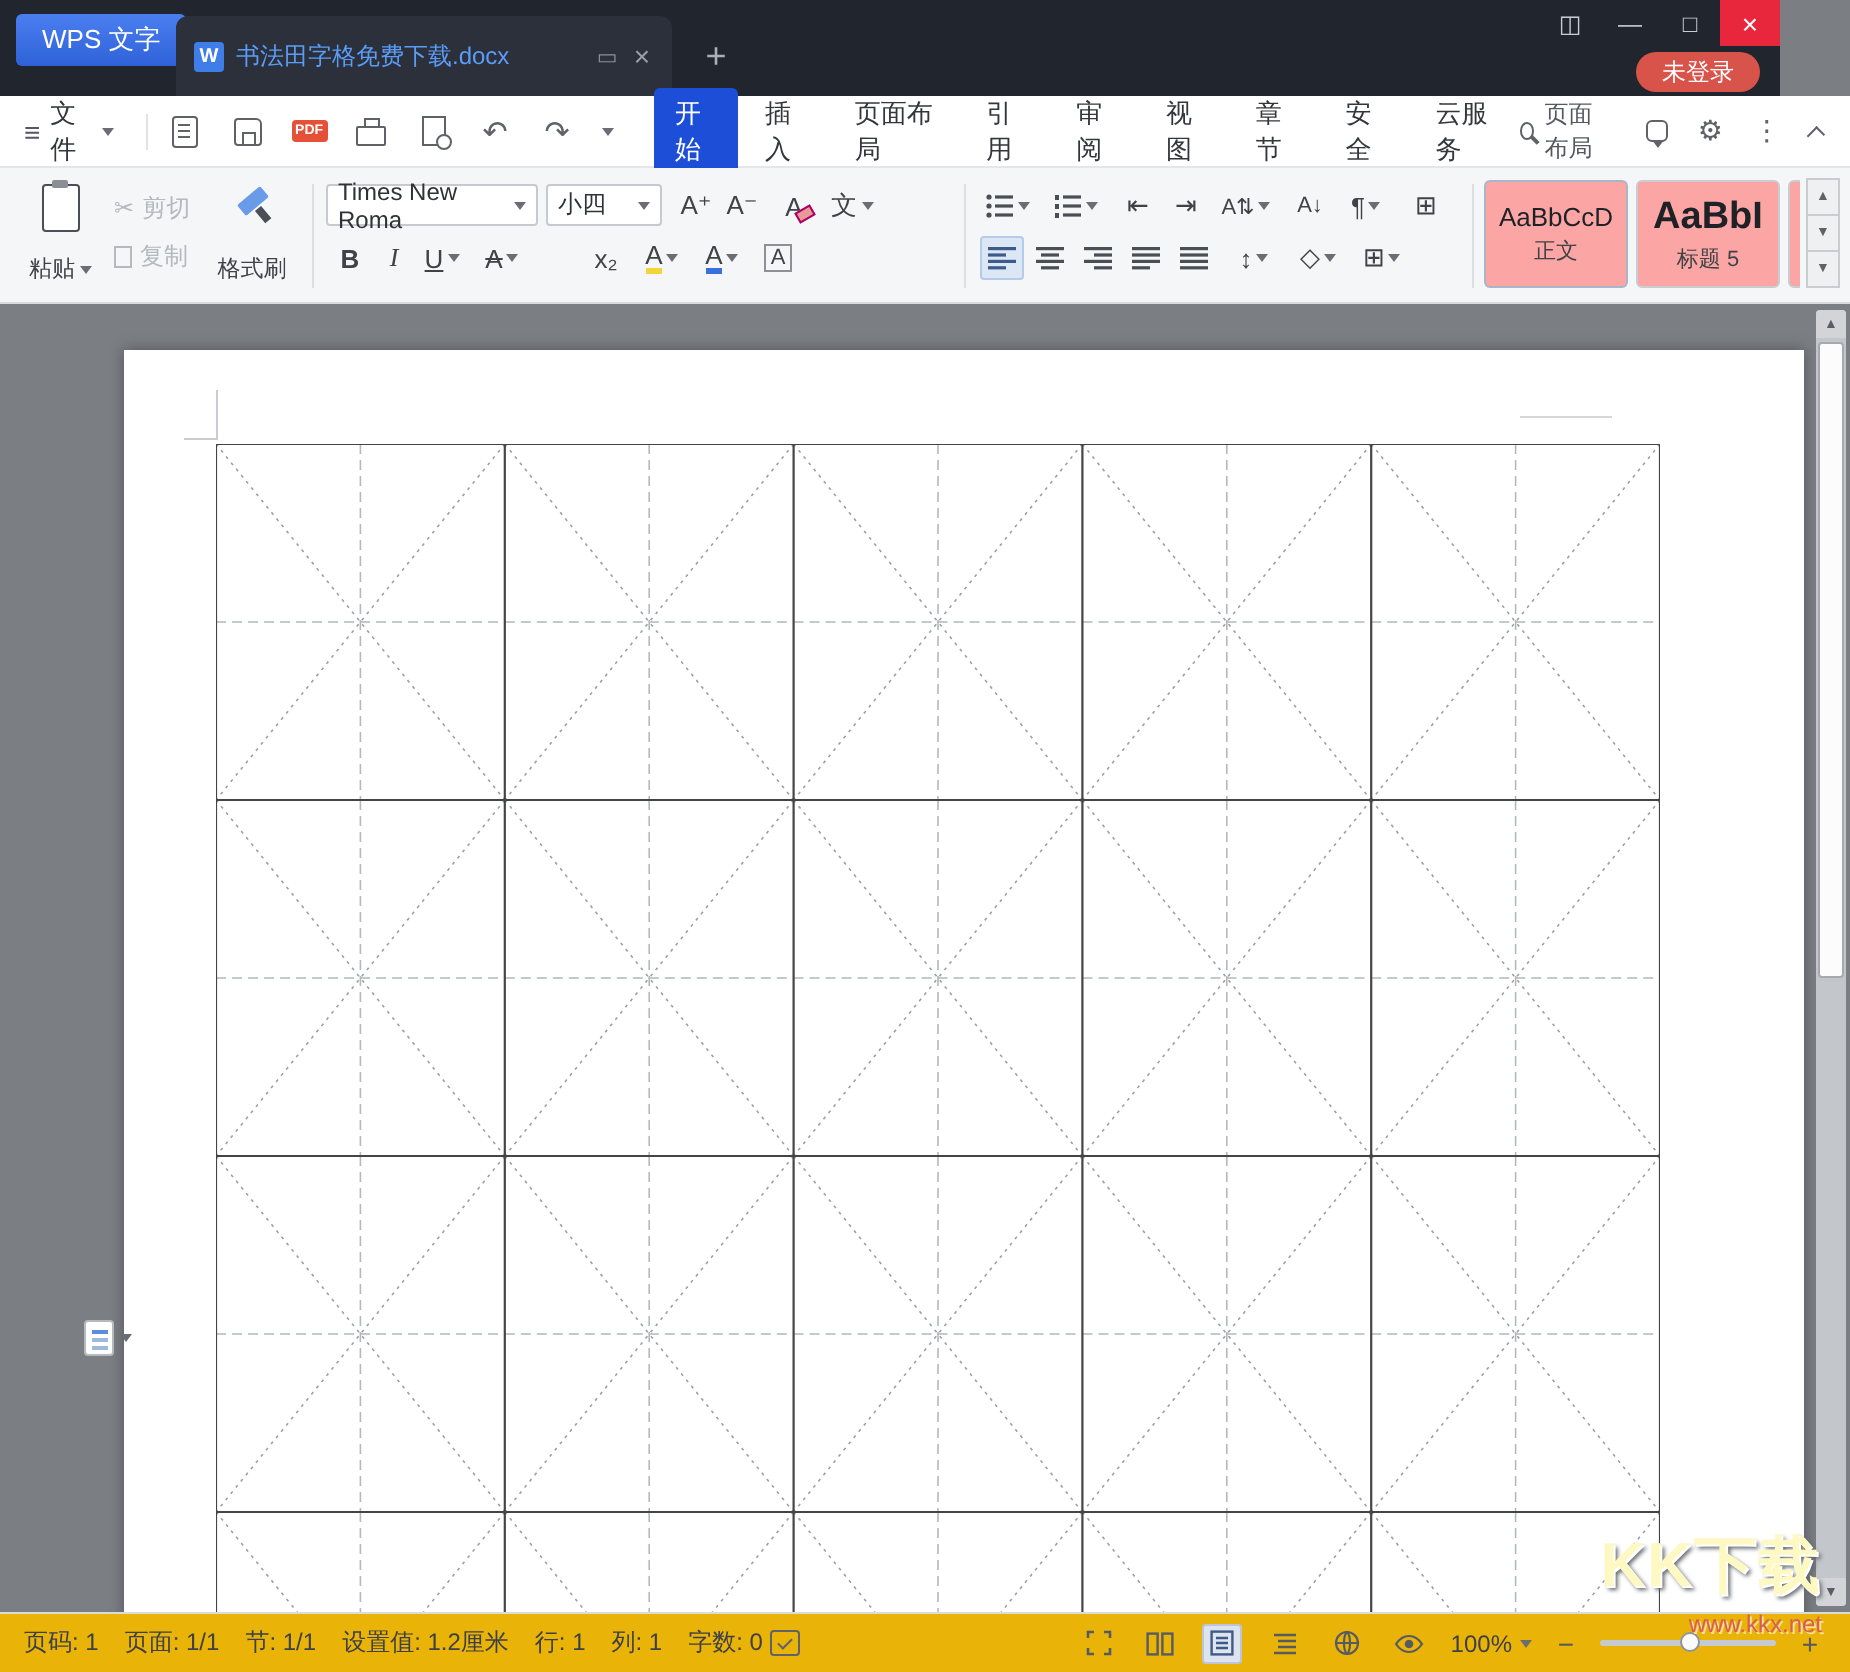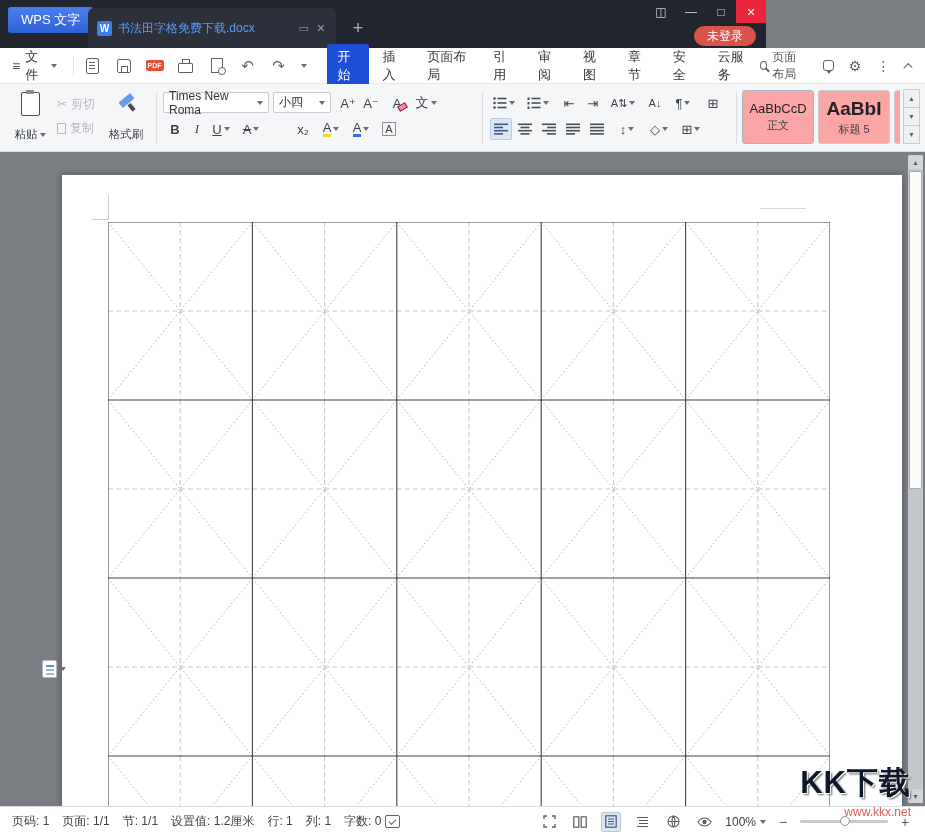--- a/index.html
+++ b/index.html
@@ -3,21 +3,21 @@
 <meta charset="utf-8">
 <style>
   * { margin:0; padding:0; box-sizing:border-box; }
   html,body { width:925px; height:836px; }
   body {
     position:relative; overflow:hidden;
     font-family:"Liberation Sans","DejaVu Sans",sans-serif;
     background:#7b7f84; font-size:13px; color:#333;
   }
   
-  #titlebar { position:absolute; left:0; top:0; width:766px; height:48px; background:#21252e; }
+  #titlebar { position:absolute; left:0; top:0; width:890px; height:48px; background:#21252e; }
   .wps-btn { position:absolute; left:8px; top:7px; height:26px; line-height:26px; padding:0 13px;
     background:linear-gradient(#4a7ef0,#2f62d8); border-radius:3px; color:#fff; font-size:13px; cursor:default; }
   .doc-tab { position:absolute; left:88px; top:8px; height:40px; width:248px; background:#2b303b;
     border-radius:6px 6px 0 0; display:flex; align-items:center; gap:6px; padding:0 9px; }
   .w-badge { width:15px; height:15px; background:#3f7de8; color:#fff; border-radius:2px;
     font-size:10px; font-weight:bold; display:flex; align-items:center; justify-content:center; }
   .tab-title { color:#5b9cf8; font-size:12px; flex:1; white-space:nowrap; overflow:hidden; }
   .tab-ico { color:#8a909b; font-size:11px; }
   .tab-x { color:#9aa0ab; font-size:14px; padding:0 2px; }
   .new-tab { position:absolute; left:348px; top:18px; color:#aab0b9; font-size:18px; width:20px; text-align:center; }
@@ -120,38 +120,38 @@
     font-size:7px; color:#5a5e63; background:#d2d4d7; }
   .sb-up { top:0; border-radius:2px 2px 0 0; }
   .sb-down { bottom:0; border-radius:0 0 2px 2px; }
   .sb-thumb { position:absolute; left:1px; top:16px; width:13px; height:318px; background:#fcfcfd;
     border:1px solid #a6aab0; border-radius:2px; }
   .float-tool { position:absolute; left:42px; top:508px; display:flex; align-items:center; gap:3px; }
   .ft-doc { width:15px; height:18px; background:#fff; border:1px solid #b6b9be; border-radius:2px; position:relative; }
   .ft-doc::after { content:""; position:absolute; left:3px; top:4px; width:8px; height:2px; background:#5b8dd9;
     box-shadow:0 4px 0 #9fb8dd, 0 8px 0 #9fb8dd; }
   
-  #statusbar { position:absolute; left:0; top:806px; width:925px; height:30px; background:#ffffff;
+  #statusbar { position:absolute; left:0; top:806px; width:925px; height:30px; background:#eab308;
     border-top:1px solid #d9dbde; display:flex; align-items:center; padding:0 12px; font-size:12px; color:#3d4046; }
   .stwrap { display:flex; align-items:center; gap:13px; }
   .stitem { white-space:nowrap; }
   .spell { width:15px; height:13px; border:1.2px solid #5f6368; border-radius:2px; position:relative; margin-left:4px; }
   .spell::after { content:""; position:absolute; left:3px; top:3px; width:6px; height:3px;
     border-left:1.5px solid #5f6368; border-bottom:1.5px solid #5f6368; transform:rotate(-45deg); }
   .sb-right { margin-left:auto; display:flex; align-items:center; gap:11px; padding-right:2px; }
   .vbtn { width:20px; height:20px; display:flex; align-items:center; justify-content:center; border-radius:2px; }
   .vbtn.active { background:#dde4ee; border:1px solid #b9c6dd; }
   .zoomtxt { display:flex; align-items:center; gap:4px; font-size:12px; color:#3d4046; }
   .zglyph { font-size:14px; color:#55595f; width:12px; text-align:center; }
   .slider { position:relative; width:88px; height:3px; background:#c6c9cd; border-radius:2px; }
   .slider .thumb { position:absolute; left:40px; top:-4px; width:10px; height:10px; border-radius:50%;
     background:#fbfbfc; border:1px solid #8f959c; }
   
   #watermark { position:absolute; right:14px; top:762px; z-index:50; text-align:right; pointer-events:none; }
-  .kk { font-size:31px; font-weight:bold; color:#0f172a; letter-spacing:1px;
+  .kk { font-size:31px; font-weight:bold; color:#fef9c3; letter-spacing:1px;
     text-shadow:1px 1px 0 #fff, 2px 2px 2px #63686d; }
   .kkurl { margin-top:1px; font-size:12px; color:#d95d52; text-shadow:1px 1px 0 rgba(255,255,255,.6); }
 </style>
 </head>
 <body>
 
 <div id="titlebar">
   <div class="wps-btn">WPS 文字</div>
   <div class="doc-tab">
     <span class="w-badge">W</span>

